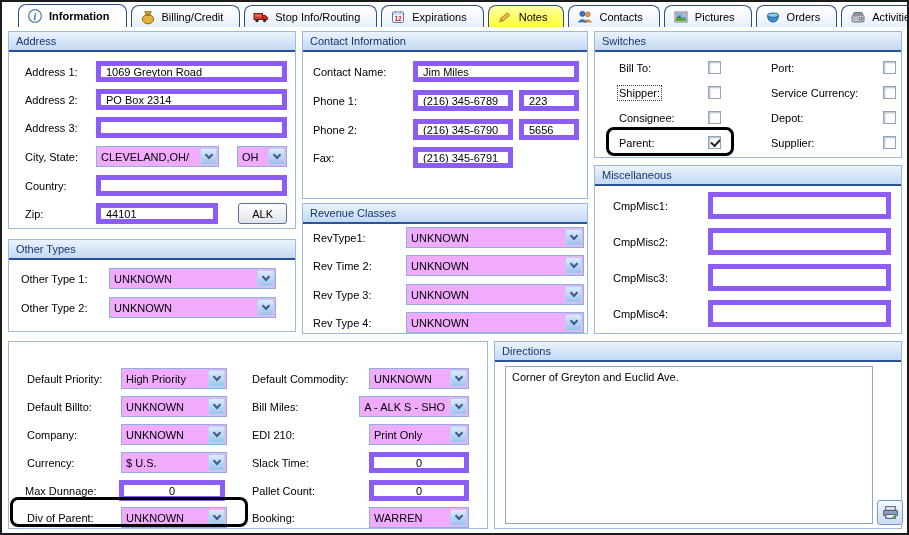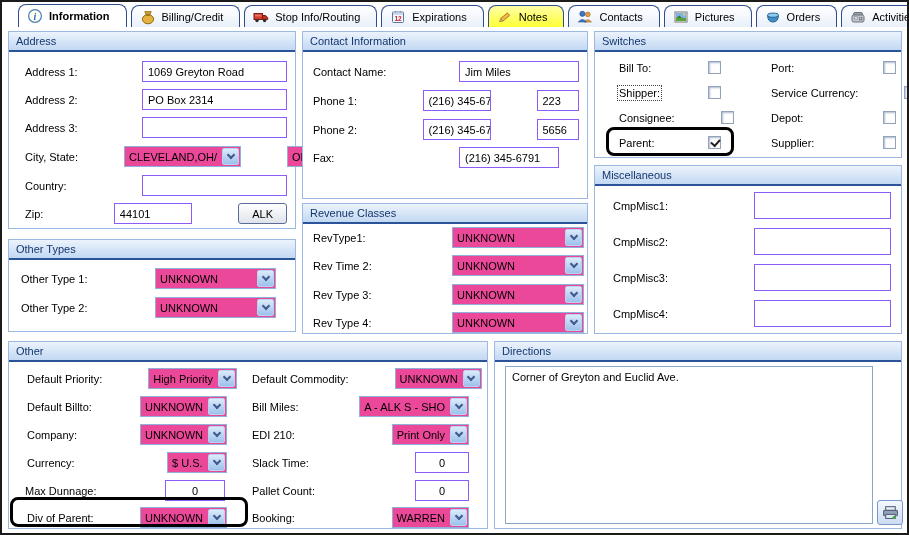--- a/index.html
+++ b/index.html
@@ -24,27 +24,27 @@
   .ticon svg { width:16px; height:16px; }
   .ovf { position:absolute; right:14px; top:9px; display:flex; flex-direction:column; align-items:center; gap:1px; cursor:pointer; }
   .ovf .bar { width:9px; height:2px; background:#1a1a1a; }
   .ovf .tri { width:0; height:0; border-left:4px solid transparent; border-right:4px solid transparent; border-top:4px solid #1a1a1a; }
   
   .group { position:absolute; border:1px solid #9cb9e2; background:#fff; }
   .ghead {
     height:20px; padding:3px 7px 0; background:linear-gradient(#ecf3fc,#c2d8f3);
     border-bottom:2px solid #2b5399; color:#15366f; white-space:nowrap;
   }
-  .row { position:absolute; display:flex; align-items:center;gap:46px; }
+  .row { position:absolute; display:flex; align-items:center; }
   .lbl { white-space:nowrap; }
   .lbl.dotted { outline:1px dotted #444; outline-offset:1px; }
   
-  .tinput { background:#fff; border:1px solid #8b5cf6; height:21px; display:flex; align-items:center; padding:0 5px; overflow:hidden; white-space:nowrap; }
+  .tinput { background:#fff; border:5px solid #8b5cf6; height:21px; display:flex; align-items:center; padding:0 5px; overflow:hidden; white-space:nowrap; }
   .tinput.center { justify-content:center; }
-  .combo { background:#ec4899; border:1px solid #8fb0d8; height:21px; display:flex; align-items:stretch; }
+  .combo { background:#f0abfc; border:1px solid #8fb0d8; height:21px; display:flex; align-items:stretch; }
   .cval { flex:1; display:flex; align-items:center; padding:0 4px; overflow:hidden; white-space:nowrap; }
   .cbtn { width:17px; margin:1px; border-radius:2px; background:linear-gradient(#dcebfa,#9dc1ec); border:1px solid #b9d2f0; display:flex; align-items:center; justify-content:center; flex:none; }
   .chev { width:6px; height:6px; border-right:2px solid #40598e; border-bottom:2px solid #40598e; transform:rotate(45deg); margin-top:-3px; }
   .checkbox { width:13px; height:13px; background:#fff; border:1px solid #94a3bc; box-shadow:inset 1px 1px 2px rgba(110,130,165,.55); position:relative; flex:none; }
   .checkbox.checked::after {
     content:""; position:absolute; left:2px; top:2px; width:7px; height:4px;
     border-left:2px solid #222; border-bottom:2px solid #222; transform:rotate(-48deg);
   }
   .btn {
     border:1px solid #5b6c99; border-radius:3px; height:21px; padding:0 13px;
@@ -357,21 +357,20 @@
       <div class="combo" style="flex:1">
         <span class="cval">UNKNOWN</span>
         <span class="cbtn">
             <span class="chev"></span>
           </span>
       </div>
     </div>
   </div>
 
   <div class="group" style="left:6px;top:339px;width:480px;height:188px">
-    <div class="ghead">Other</div>
 
     <div class="row" style="top:26px;left:18px;width:200px">
       <span class="lbl" style="width:94px">Default Priority:</span>
       <div class="combo" style="flex:1">
         <span class="cval">High Priority</span>
         <span class="cbtn">
             <span class="chev"></span>
           </span>
       </div>
     </div>

